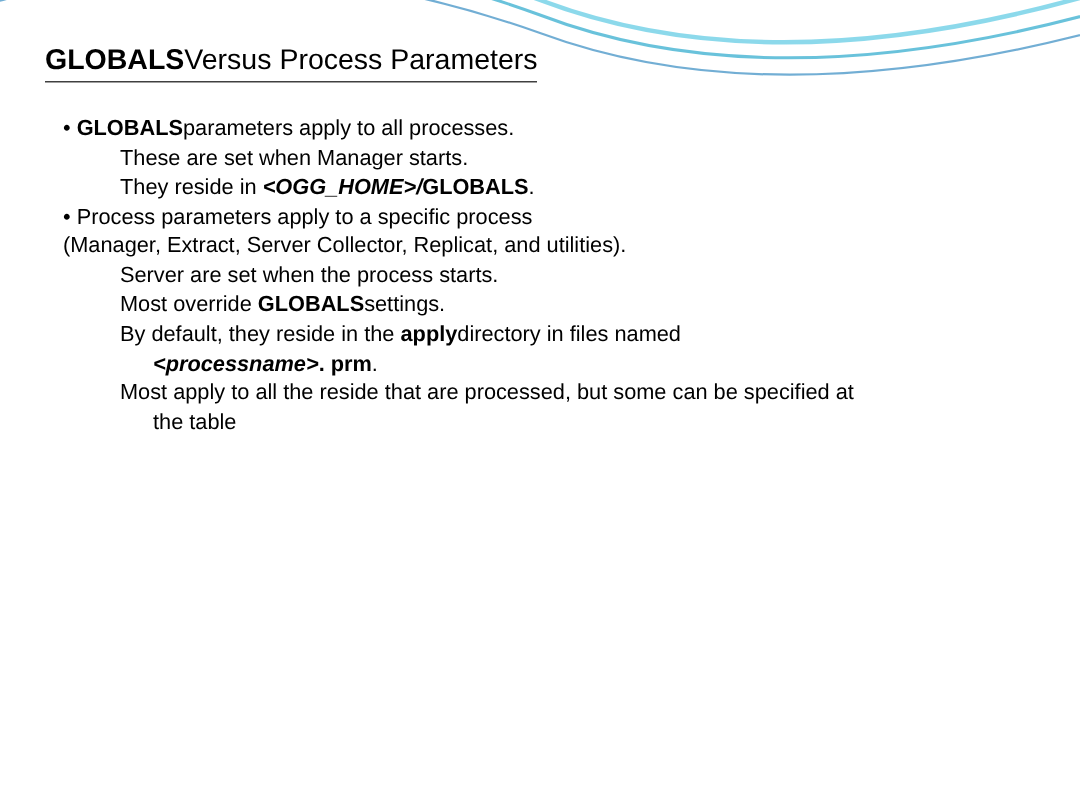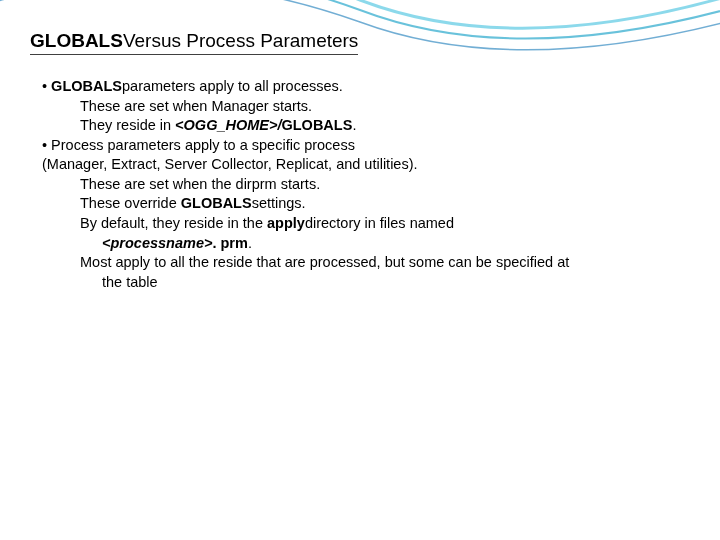--- a/index.html
+++ b/index.html
@@ -79,25 +79,25 @@
 
     <div>
       <span>• Process parameters apply to a specific process</span>
     </div>
 
     <div>
       <span>(Manager, Extract, Server Collector, Replicat, and utilities).</span>
     </div>
 
     <div class="indent1">
-      <span>These are set when the dirprm starts.</span>
+      <span>Server are set when the process starts.</span>
     </div>
 
     <div class="indent1">
-      <span>These override </span><span class="b">GLOBALS</span><span>settings.</span>
+      <span>Most override </span><span class="b">GLOBALS</span><span>settings.</span>
     </div>
 
     <div class="indent1">
       <span>By default, they reside in the </span><span class="b">apply</span><span>directory in files named</span>
     </div>
 
     <div class="indent2">
       <span class="ib">&lt;processname&gt;</span><span class="b">. prm</span><span>.</span>
     </div>
 

